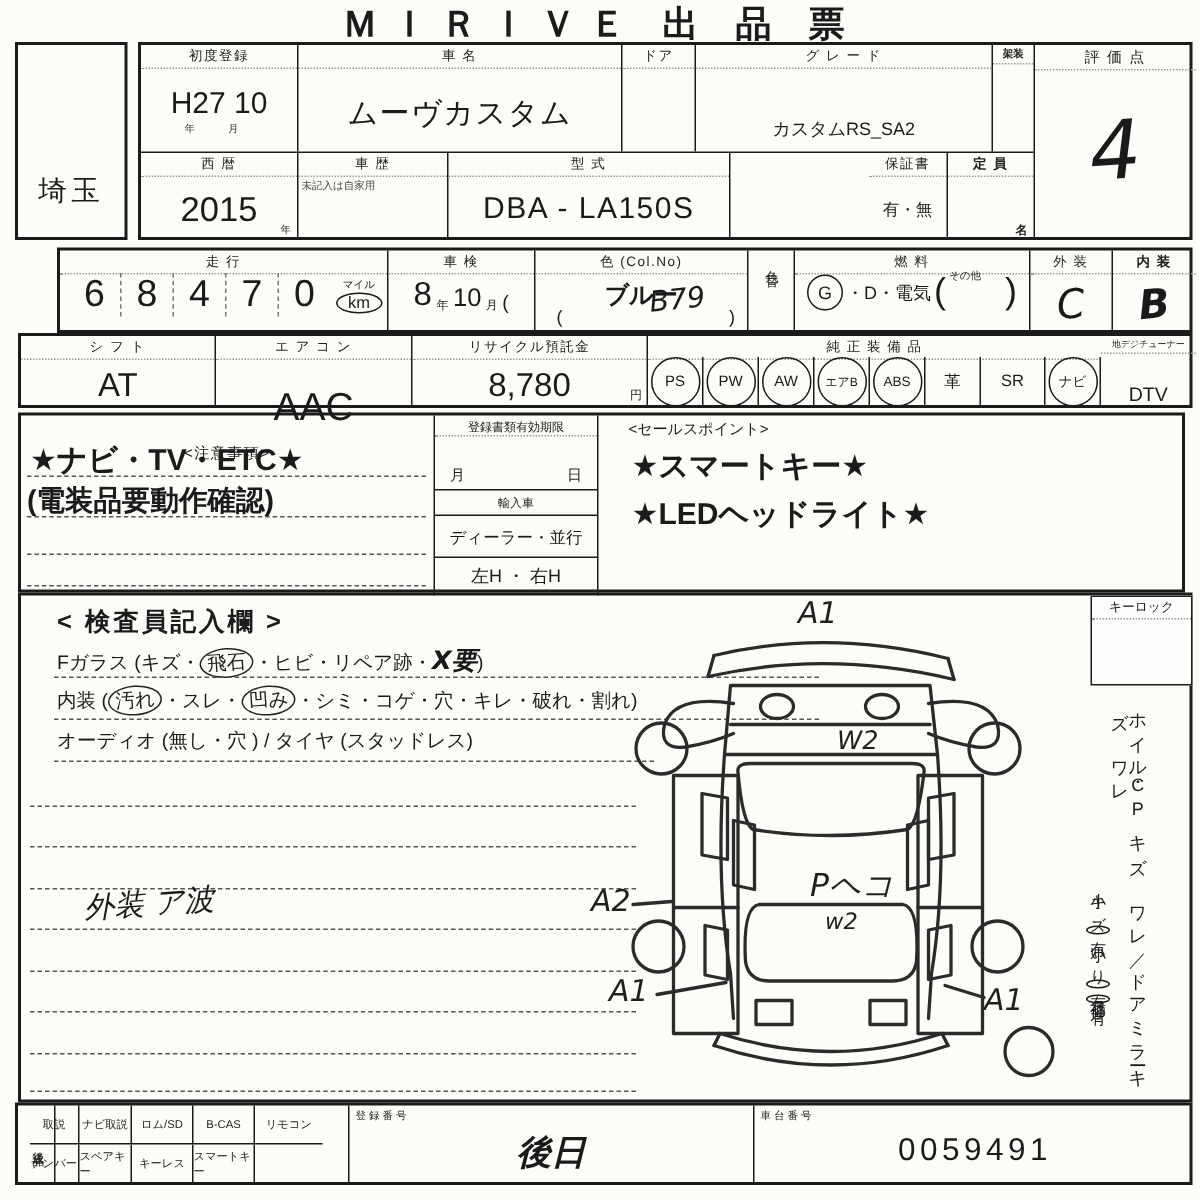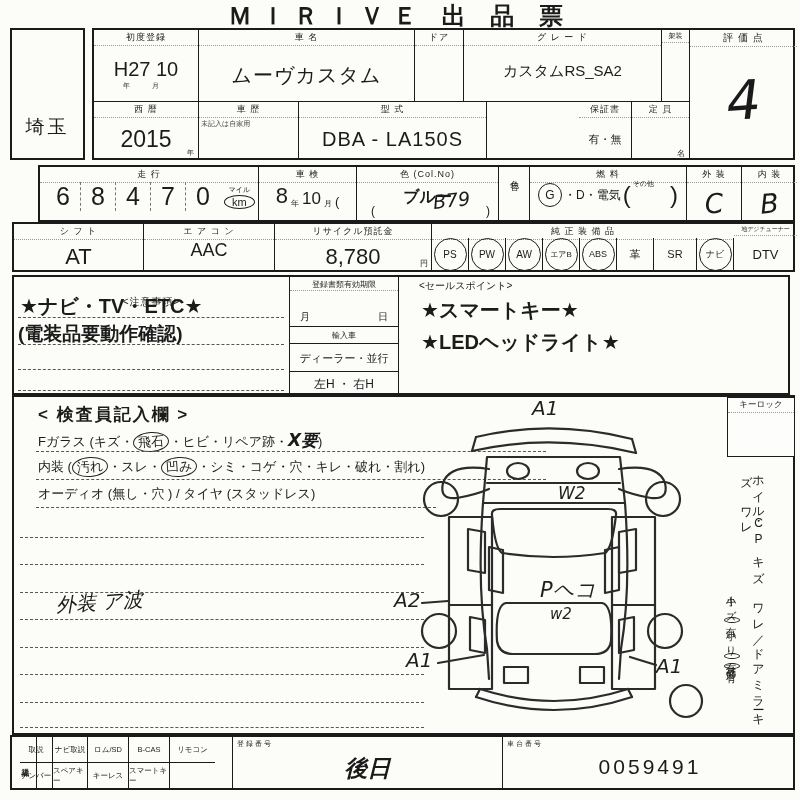--- a/index.html
+++ b/index.html
@@ -2,34 +2,34 @@
 <html><head>
 <meta charset="utf-8">
 <style>
   html,body{margin:0;padding:0;background:#ffffff;}
   body{width:800px;height:800px;overflow:hidden;font-family:"Liberation Sans","DejaVu Sans",sans-serif;color:#1b1b1b;position:relative;}
   .page{position:absolute;inset:0;background:#fcfcf9;}
   .abs{position:absolute;}
   .box{position:absolute;border:2px solid #1b1b1b;background:transparent;box-sizing:border-box;}
   .title{position:absolute;top:0;left:0;width:800px;text-align:center;font-size:24px;font-weight:bold;letter-spacing:9px;white-space:nowrap;}
   .cell{position:absolute;top:0;bottom:0;border-right:1.6px solid #1b1b1b;box-sizing:border-box;}
-  .cell:last-child{border-right:none;}
+  .cell:last-child{border-right:none;font-weight:bold;}
   .hdr{font-size:9px;text-align:center;letter-spacing:1px;color:#222;border-bottom:1px dotted #999;padding:1px 0;white-space:nowrap;overflow:hidden;}
   .val{text-align:center;position:relative;}
   .hand{font-family:"DejaVu Sans",sans-serif;font-style:italic;color:#1a1a1a;}
   .circle{display:inline-flex;align-items:center;justify-content:center;border:1.8px solid #1b1b1b;border-radius:50%;}
   .cword{border:1.7px solid #222;border-radius:50%;padding:0 4px;display:inline-block;transform:rotate(-4deg);}
   .dash{position:absolute;height:0;border-bottom:1.7px dashed #555;}
   .tiny{font-size:7px;letter-spacing:0;}
   .sub{font-size:7px;color:#333;text-align:center;letter-spacing:10px;}
   .vtext{writing-mode:vertical-rl;text-orientation:upright;letter-spacing:2px;}
   .svghand{font-family:"DejaVu Sans",sans-serif;font-style:italic;fill:#1f1f1f;}
   .eqrow{position:absolute;left:0;right:0;top:14px;bottom:0;display:flex;align-items:center;}
   .eqc{height:100%;display:flex;align-items:center;justify-content:center;border-right:1.6px solid #1b1b1b;box-sizing:border-box;font-size:11px;}
-  .eqc:last-child{border-right:none;}
+  .eqc:last-child{border-right:none;align-items:flex-end;}
   .eqcir{width:31px;height:31px;font-size:10px;}
 </style>
 </head>
 <body>
 
 <div class="page">
 
   <div class="title">ＭＩＲＩＶＥ 出 品 票</div>
 
   <div class="box" style="left:10px;top:28px;width:75px;height:132px">
@@ -46,21 +46,21 @@
       </div>
       <div class="cell" style="left:105px;width:216px">
         <div class="hdr">車  名</div>
         <div class="val" style="font-size:20px;margin-top:16px;letter-spacing:1px">ムーヴカスタム</div>
       </div>
       <div class="cell" style="left:321px;width:49px">
         <div class="hdr">ドア</div>
       </div>
       <div class="cell" style="left:370px;width:198px">
         <div class="hdr">グ レ ー ド</div>
-        <div class="val" style="font-size:15px;margin-top:16px">カスタムRS_SA2</div>
+        <div class="val" style="font-size:12px;margin-top:32px">カスタムRS_SA2</div>
       </div>
       <div class="cell" style="left:568px;width:27px;border-right:none">
         <div class="hdr tiny">架装</div>
       </div>
     </div>
 
     <div class="abs" style="left:0;top:72px;width:595px;height:58px">
       <div class="cell" style="left:0;width:105px">
         <div class="hdr">西  暦</div>
         <div class="val" style="font-size:23px;margin-top:8px">2015</div>
@@ -145,21 +145,21 @@
     </div>
   </div>
 
   <div class="box" style="left:12px;top:222px;width:783px;height:50px">
     <div class="cell" style="left:0;width:130px">
       <div class="hdr">シ フ ト</div>
       <div class="val" style="font-size:22px;margin-top:4px">AT</div>
     </div>
     <div class="cell" style="left:130px;width:131px">
       <div class="hdr">エ ア コ ン</div>
-      <div class="val" style="font-size:18px;margin-top:0">AAC</div>
+      <div class="val" style="font-size:26px;margin-top:16px">AAC</div>
     </div>
     <div class="cell" style="left:261px;width:157px">
       <div class="hdr">リサイクル預託金</div>
       <div class="val" style="font-size:22px;margin-top:4px">8,780</div>
       <div class="abs" style="right:3px;bottom:1px;font-size:8px">円</div>
     </div>
     <div class="abs" style="left:418px;top:0;bottom:0;width:365px">
       <div class="hdr abs" style="left:0;top:0;width:302px;box-sizing:border-box">純 正 装 備 品</div>
       <div class="hdr abs tiny" style="left:302px;top:0;width:63px;box-sizing:border-box;font-size:6px">地デジチューナー</div>
       <div class="eqrow">

